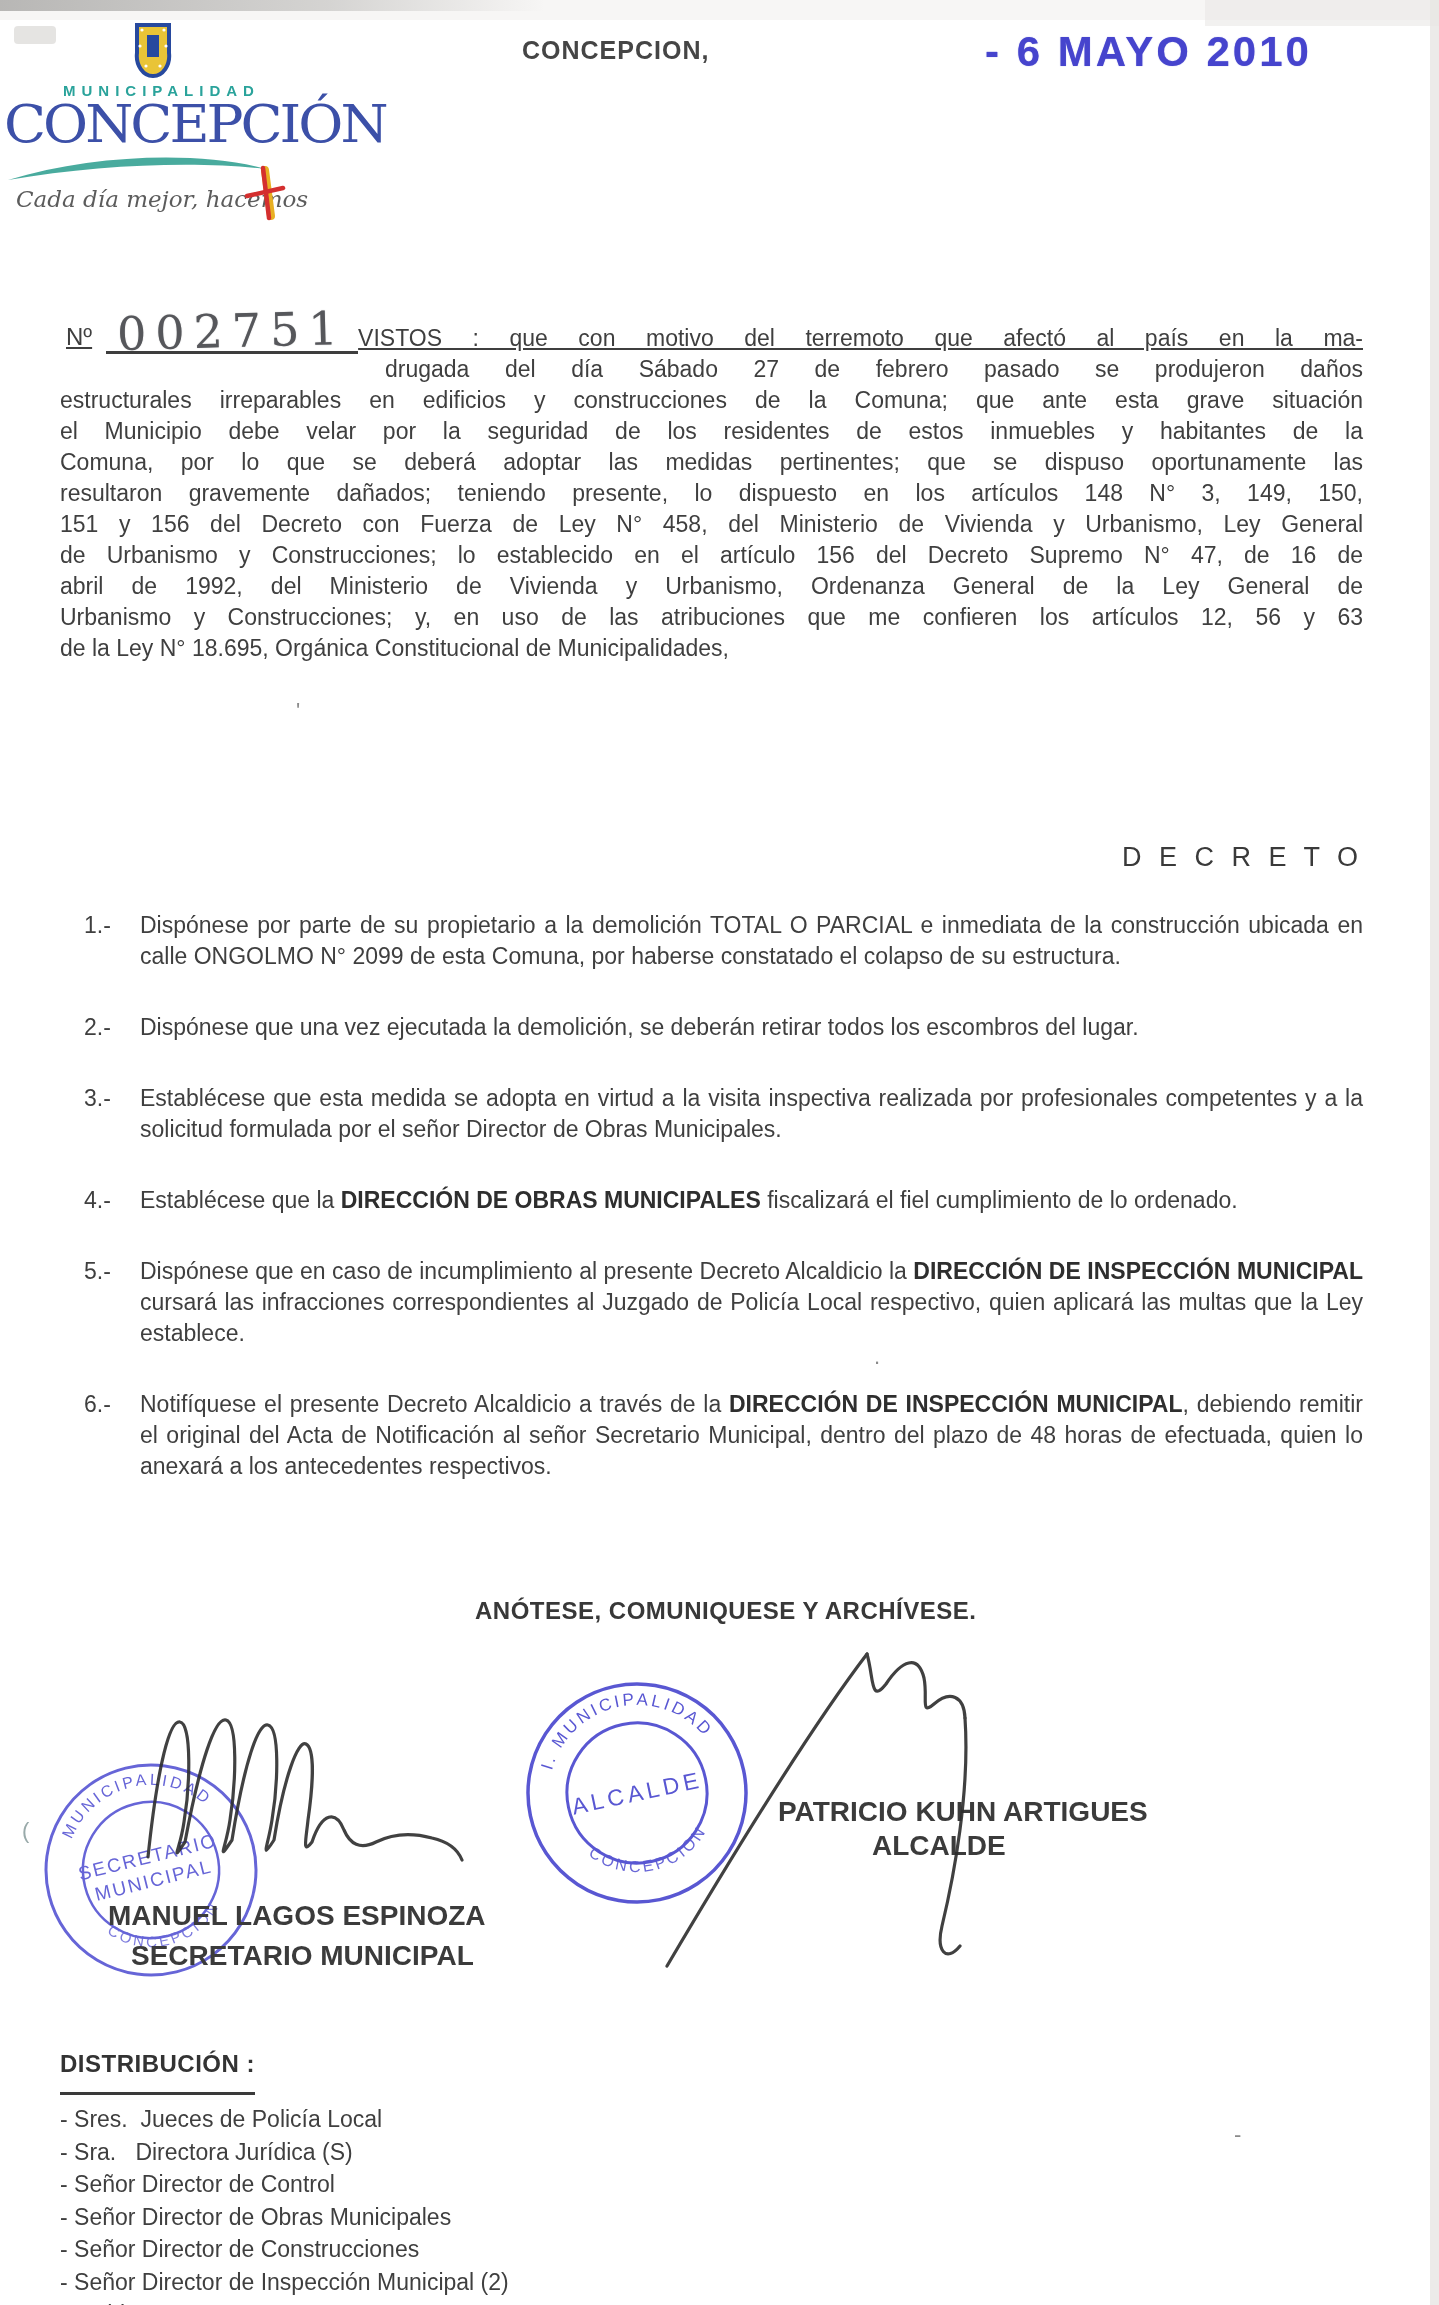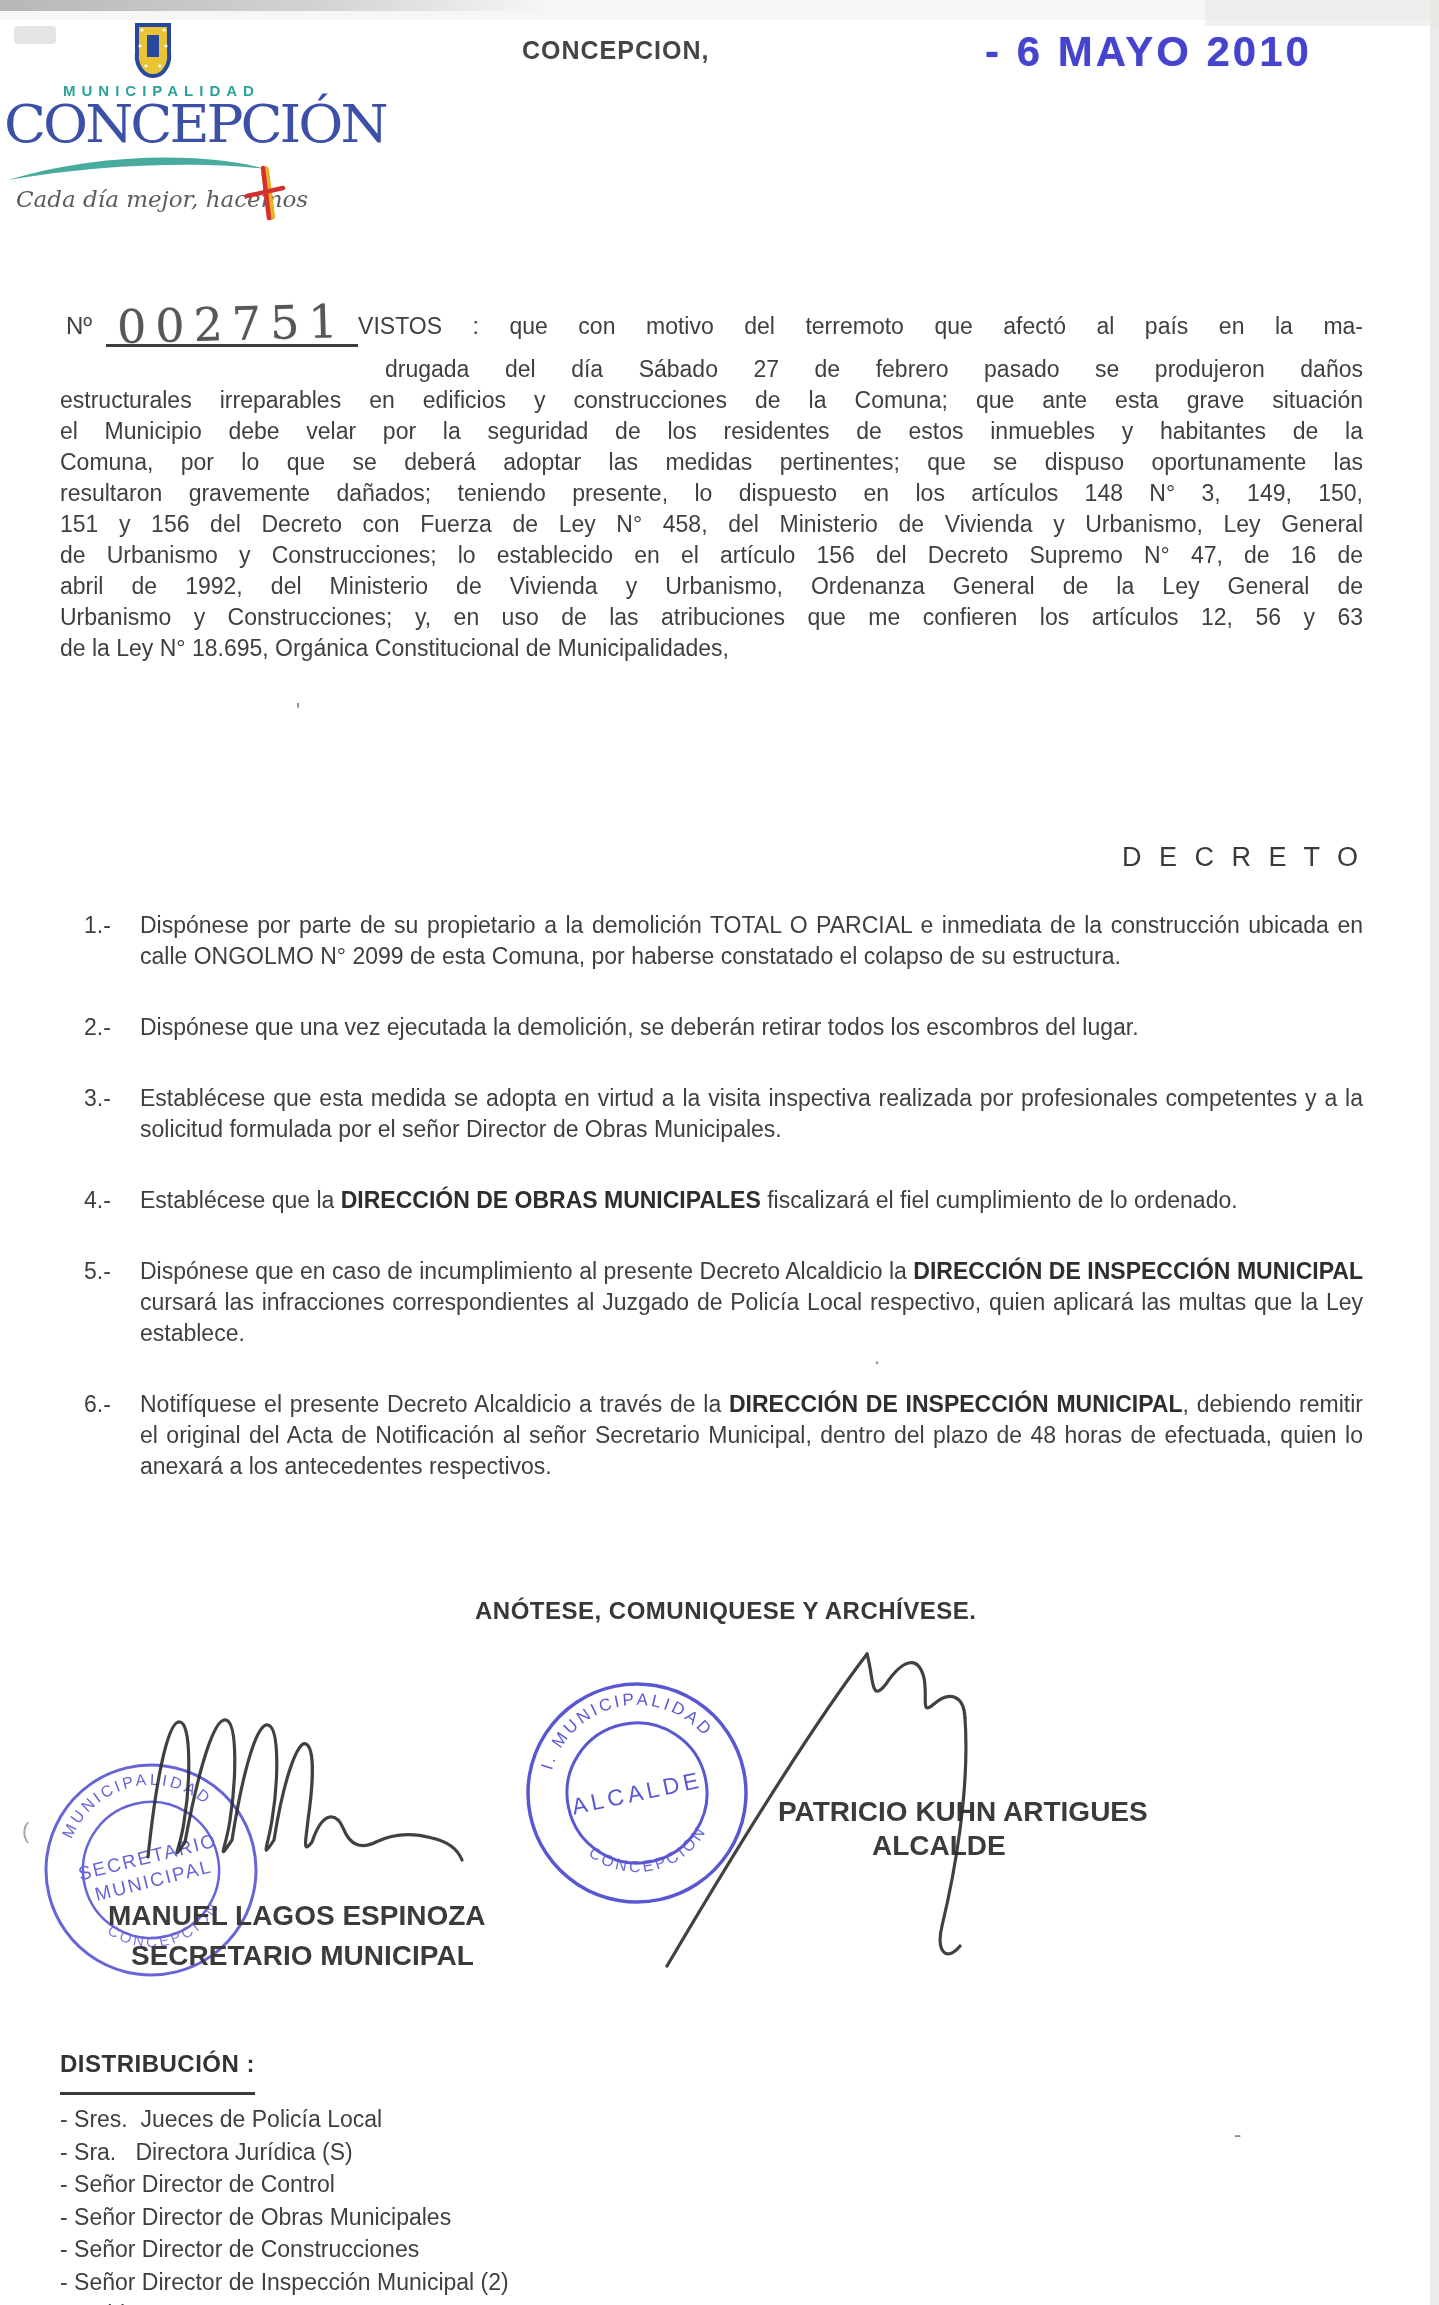--- a/index.html
+++ b/index.html
@@ -25,21 +25,21 @@
   .logo-shield{position:absolute;left:134px;top:8px;}
   .logo-swoosh{position:absolute;left:4px;top:140px;}
   .logo-slogan{position:absolute;left:16px;top:172px;font-family:"DejaVu Serif",serif;
     font-style:italic;font-size:23px;color:#5c5c5c;white-space:nowrap;}
   .logo-cross{position:absolute;left:243px;top:150px;}
   .place-label{position:absolute;left:522px;top:36px;font-size:25px;font-weight:700;color:#454545;letter-spacing:1px;}
   .date-stamp{position:absolute;left:985px;top:28px;font-size:42px;font-weight:700;
     color:#4644cd;letter-spacing:3px;white-space:nowrap;text-shadow:0 0 1px rgba(70,68,205,.6);}
   
   .vistos{position:absolute;left:60px;top:298px;width:1303px;font-size:23px;line-height:31px;}
-  .v-row1{display:flex;align-items:center;height:56px;}
+  .v-row1{display:flex;align-items:flex-end;height:56px;text-decoration:underline;}
   .num-label{font-size:24px;padding:0 14px 2px 6px;}
   .stamp-wrap{border-bottom:3px solid #3e3e3e;width:252px;text-align:center;}
   .stamp-num{display:inline-block;font-family:"DejaVu Serif",serif;font-size:46px;
     color:#56575b;letter-spacing:9px;transform:rotate(-1.5deg) translateY(4px);
     text-shadow:0 0 1px rgba(86,87,91,.5);}
   .v-line1{display:block;flex:1;margin-left:0;text-align:justify;text-align-last:justify;}
   .v-line2{padding-left:325px;text-align:justify;text-align-last:justify;}
   .jline{text-align:justify;text-align-last:justify;}
   .jline-last{text-align:left;}
   

